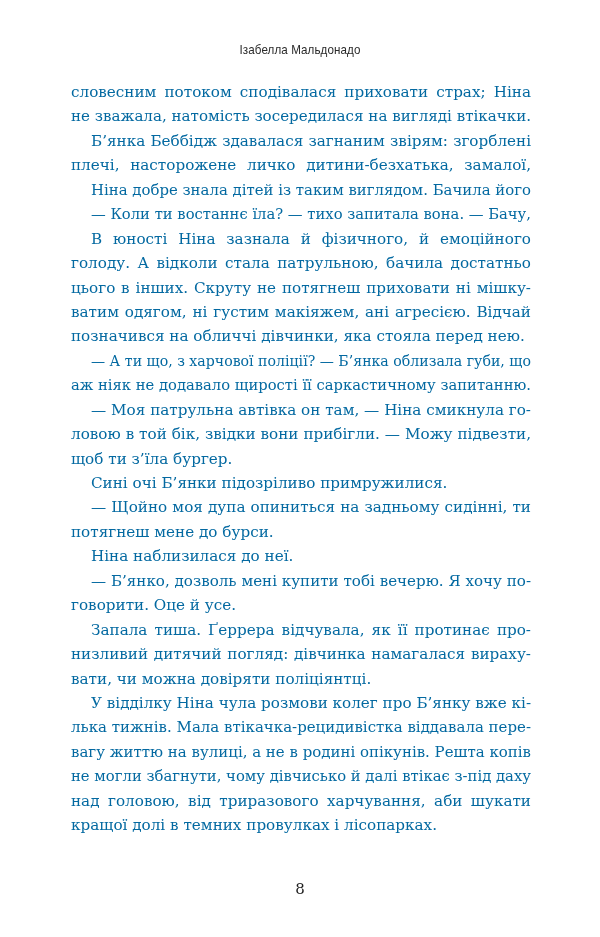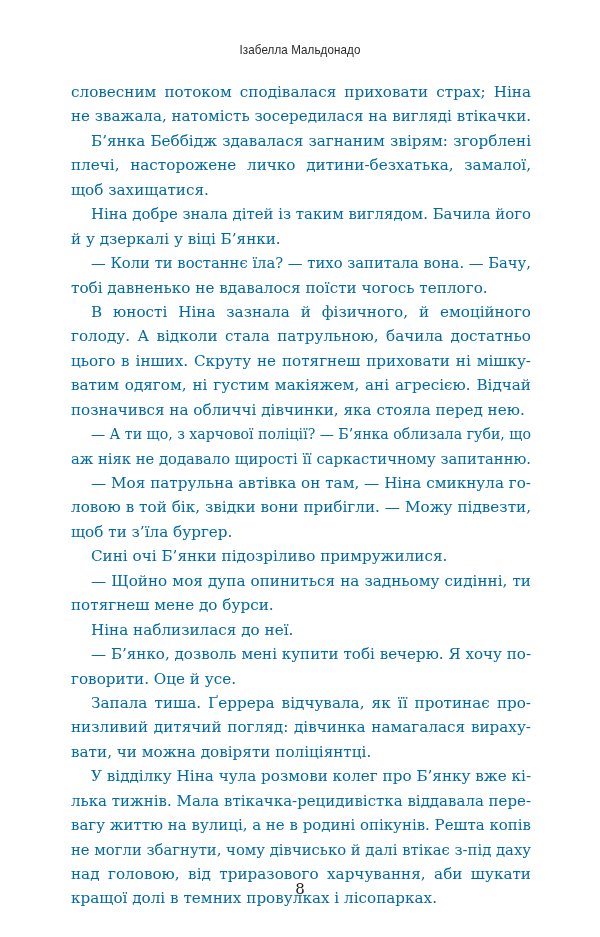--- a/index.html
+++ b/index.html
@@ -68,25 +68,22 @@
 </head>
 <body>
 
 <div class="running-head">Ізабелла Мальдонадо</div>
 
 <div class="text-block" id="text-block">
     <div class="line justify">словесним потоком сподівалася приховати страх; Ніна</div>
     <div class="line" style="text-align: right; text-align-last: left;"><span class="inner" style="transform: scaleX(0.9934); white-space: nowrap;">не зважала, натомість зосередилася на вигляді втікачки.</span></div>
     <div class="line indent justify">Б’янка Беббідж здавалася загнаним звірям: згорблені</div>
     <div class="line justify">плечі, насторожене личко дитини-безхатька, замалої,</div>
-    <div class="line">щоб захищатися.</div>
     <div class="line indent justify" style="text-align: left; text-align-last: left;"><span class="inner" style="transform: scaleX(0.9808); white-space: nowrap;">Ніна добре знала дітей із таким виглядом. Бачила його</span></div>
-    <div class="line">й у дзеркалі у віці Б’янки.</div>
     <div class="line indent justify" style="text-align: left; text-align-last: left;"><span class="inner" style="transform: scaleX(0.9716); white-space: nowrap;">— Коли ти востаннє їла? — тихо запитала вона. — Бачу,</span></div>
-    <div class="line">тобі давненько не вдавалося поїсти чогось теплого.</div>
     <div class="line indent justify">В юності Ніна зазнала й фізичного, й емоційного</div>
     <div class="line justify">голоду. А відколи стала патрульною, бачила достатньо</div>
     <div class="line justify">цього в інших. Скруту не потягнеш приховати ні мішку-</div>
     <div class="line justify">ватим одягом, ні густим макіяжем, ані агресією. Відчай</div>
     <div class="line">позначився на обличчі дівчинки, яка стояла перед нею.</div>
     <div class="line indent justify" style="text-align: left; text-align-last: left;"><span class="inner" style="transform: scaleX(0.9303); white-space: nowrap;">— А ти що, з харчової поліції? — Б’янка облизала губи, що</span></div>
     <div class="line" style="text-align: right; text-align-last: left;"><span class="inner" style="transform: scaleX(0.9702); white-space: nowrap;">аж ніяк не додавало щирості її саркастичному запитанню.</span></div>
     <div class="line indent justify">— Моя патрульна автівка он там, — Ніна смикнула го-</div>
     <div class="line justify">ловою в той бік, звідки вони прибігли. — Можу підвезти,</div>
     <div class="line">щоб ти з’їла бургер.</div>

